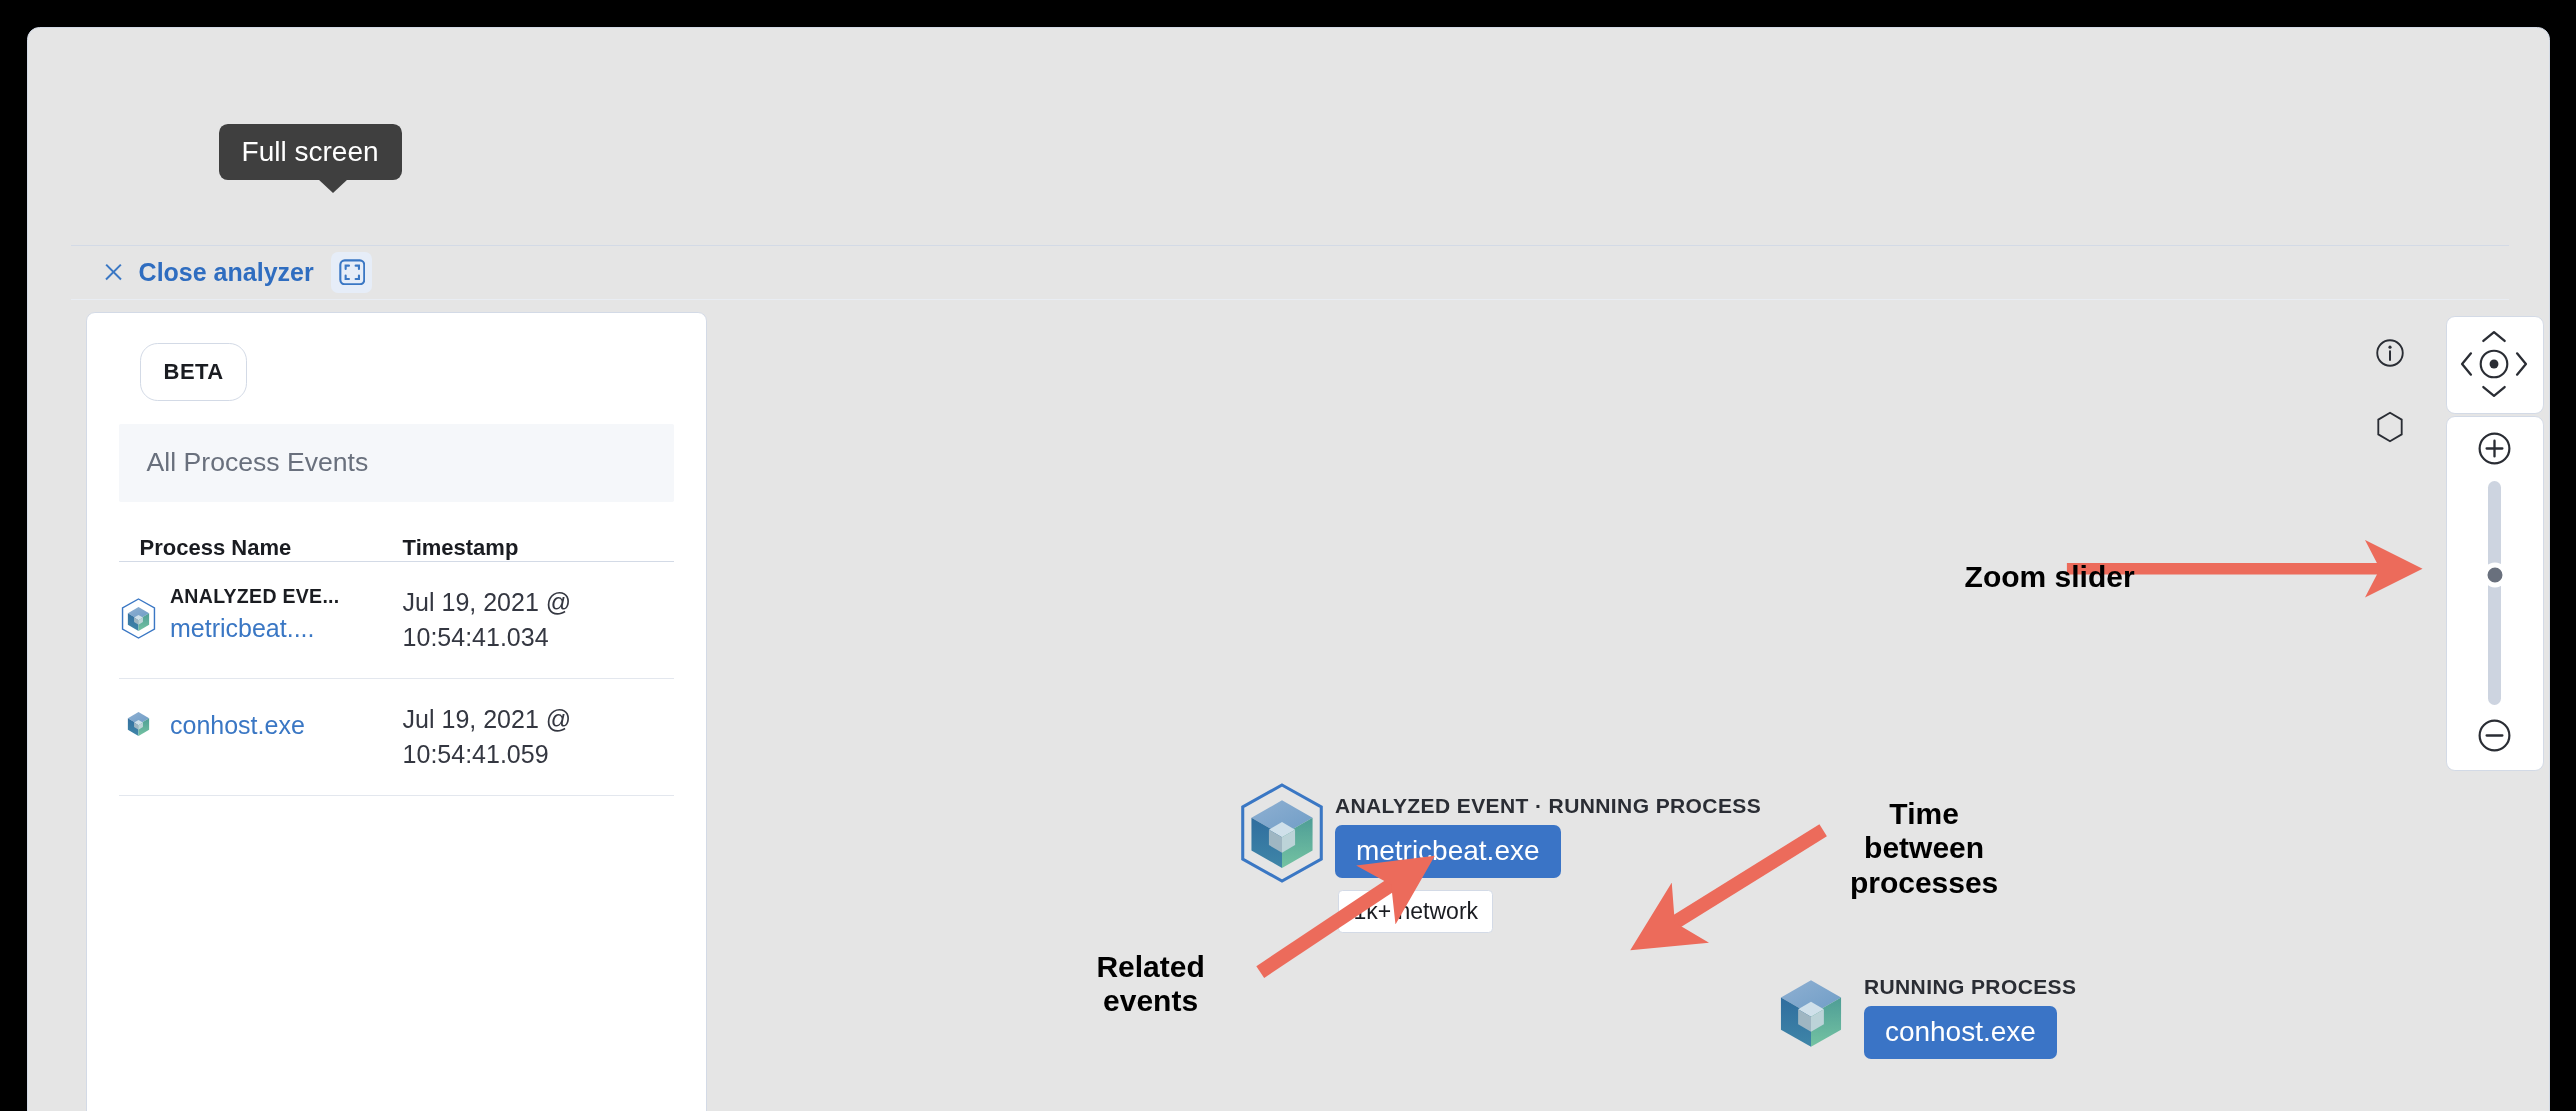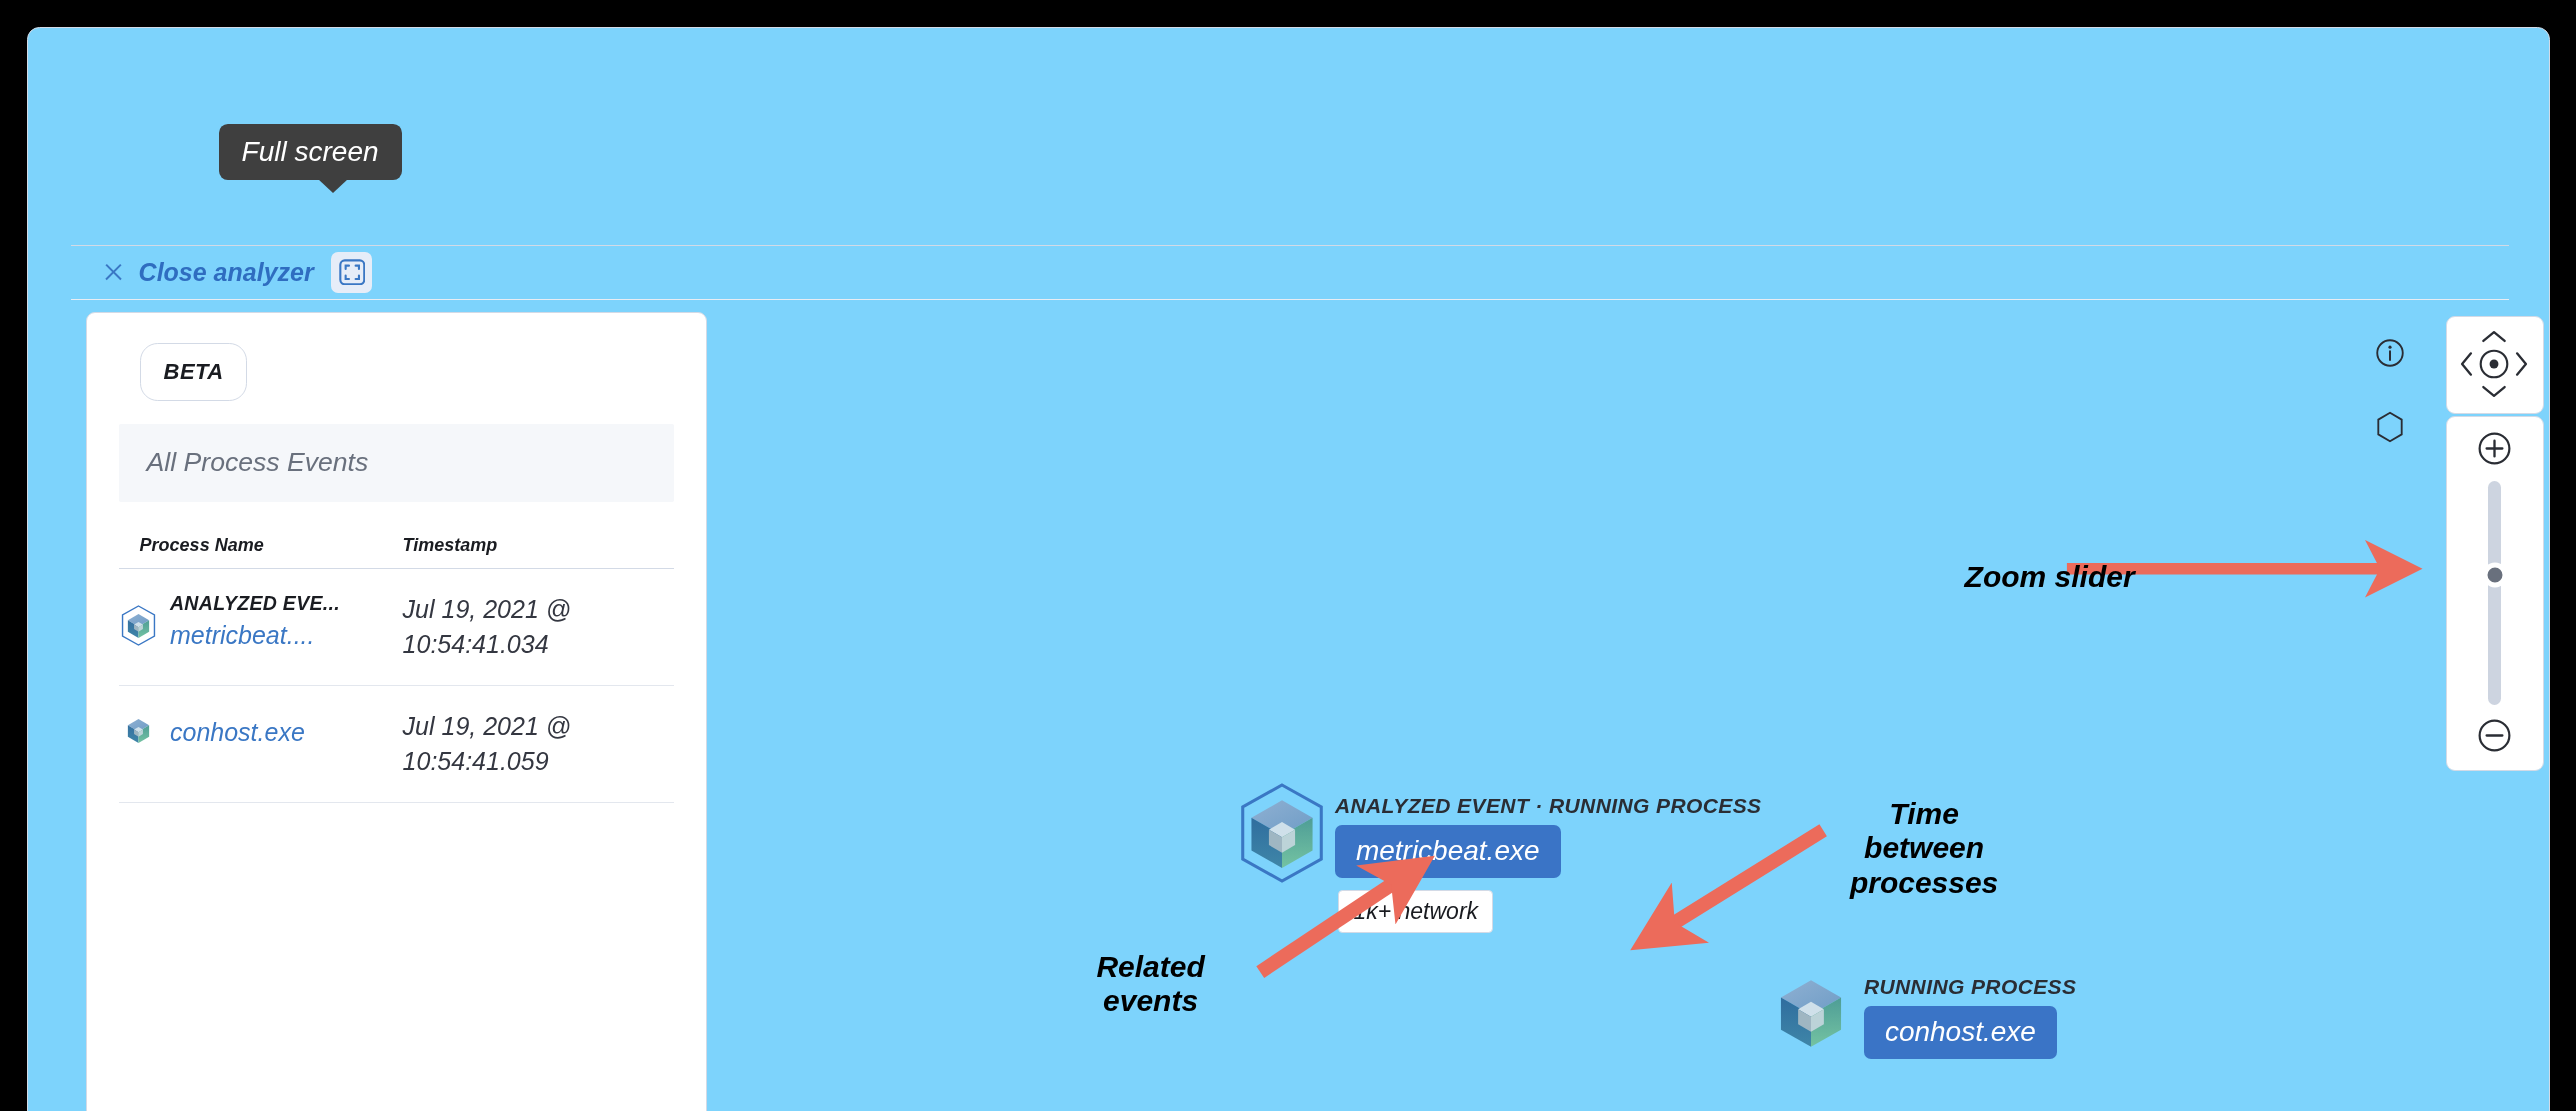--- a/index.html
+++ b/index.html
@@ -8,26 +8,25 @@
     background: #000000;
     font-family: "Liberation Sans", sans-serif;
     overflow: hidden;
   }
 
   
   #app-frame {
     position: absolute;
     left: 26.6px; top: 26.6px;
     width: 2523px; height: 1085px;
-    background: #7dd3fc;
+    background: #e5e5e5;
     border: 1.8px solid #D3DAE6;
     border-top-left-radius: 12.4px;
     border-top-right-radius: 12.4px;
     overflow: hidden;
-    font-style: italic;
   }
 
   
   #tooltip-fullscreen {
     position: absolute;
     left: 191px; top: 96px;
     background: #3F3F3F;
     color: #ffffff;
     border-radius: 8.9px;
     padding: 14px 23px;
@@ -117,24 +116,24 @@
   }
 
   
   #process-table {
     margin: 26.6px 32px 0 32px;
     width: calc(100% - 64px);
     border-collapse: collapse;
   }
   #process-table th {
     text-align: left;
-    font-size: 18px;
+    font-size: 22px;
     font-weight: 700;
     color: #1A1C21;
-    padding: 7px 0 12px 0;
+    padding: 7px 0 0 0;
     border-bottom: 1.8px solid #D3DAE6;
   }
   #process-table th.col-name { width: 284px; padding-left: 21px; }
   #process-table td {
     padding: 23px 0;
     border-bottom: 1.8px solid #E3E7EE;
     vertical-align: top;
   }
   #process-table tr:last-child td { border-bottom: 1.8px solid #E3E7EE; }
   .cell-name { padding-left: 21px; }

